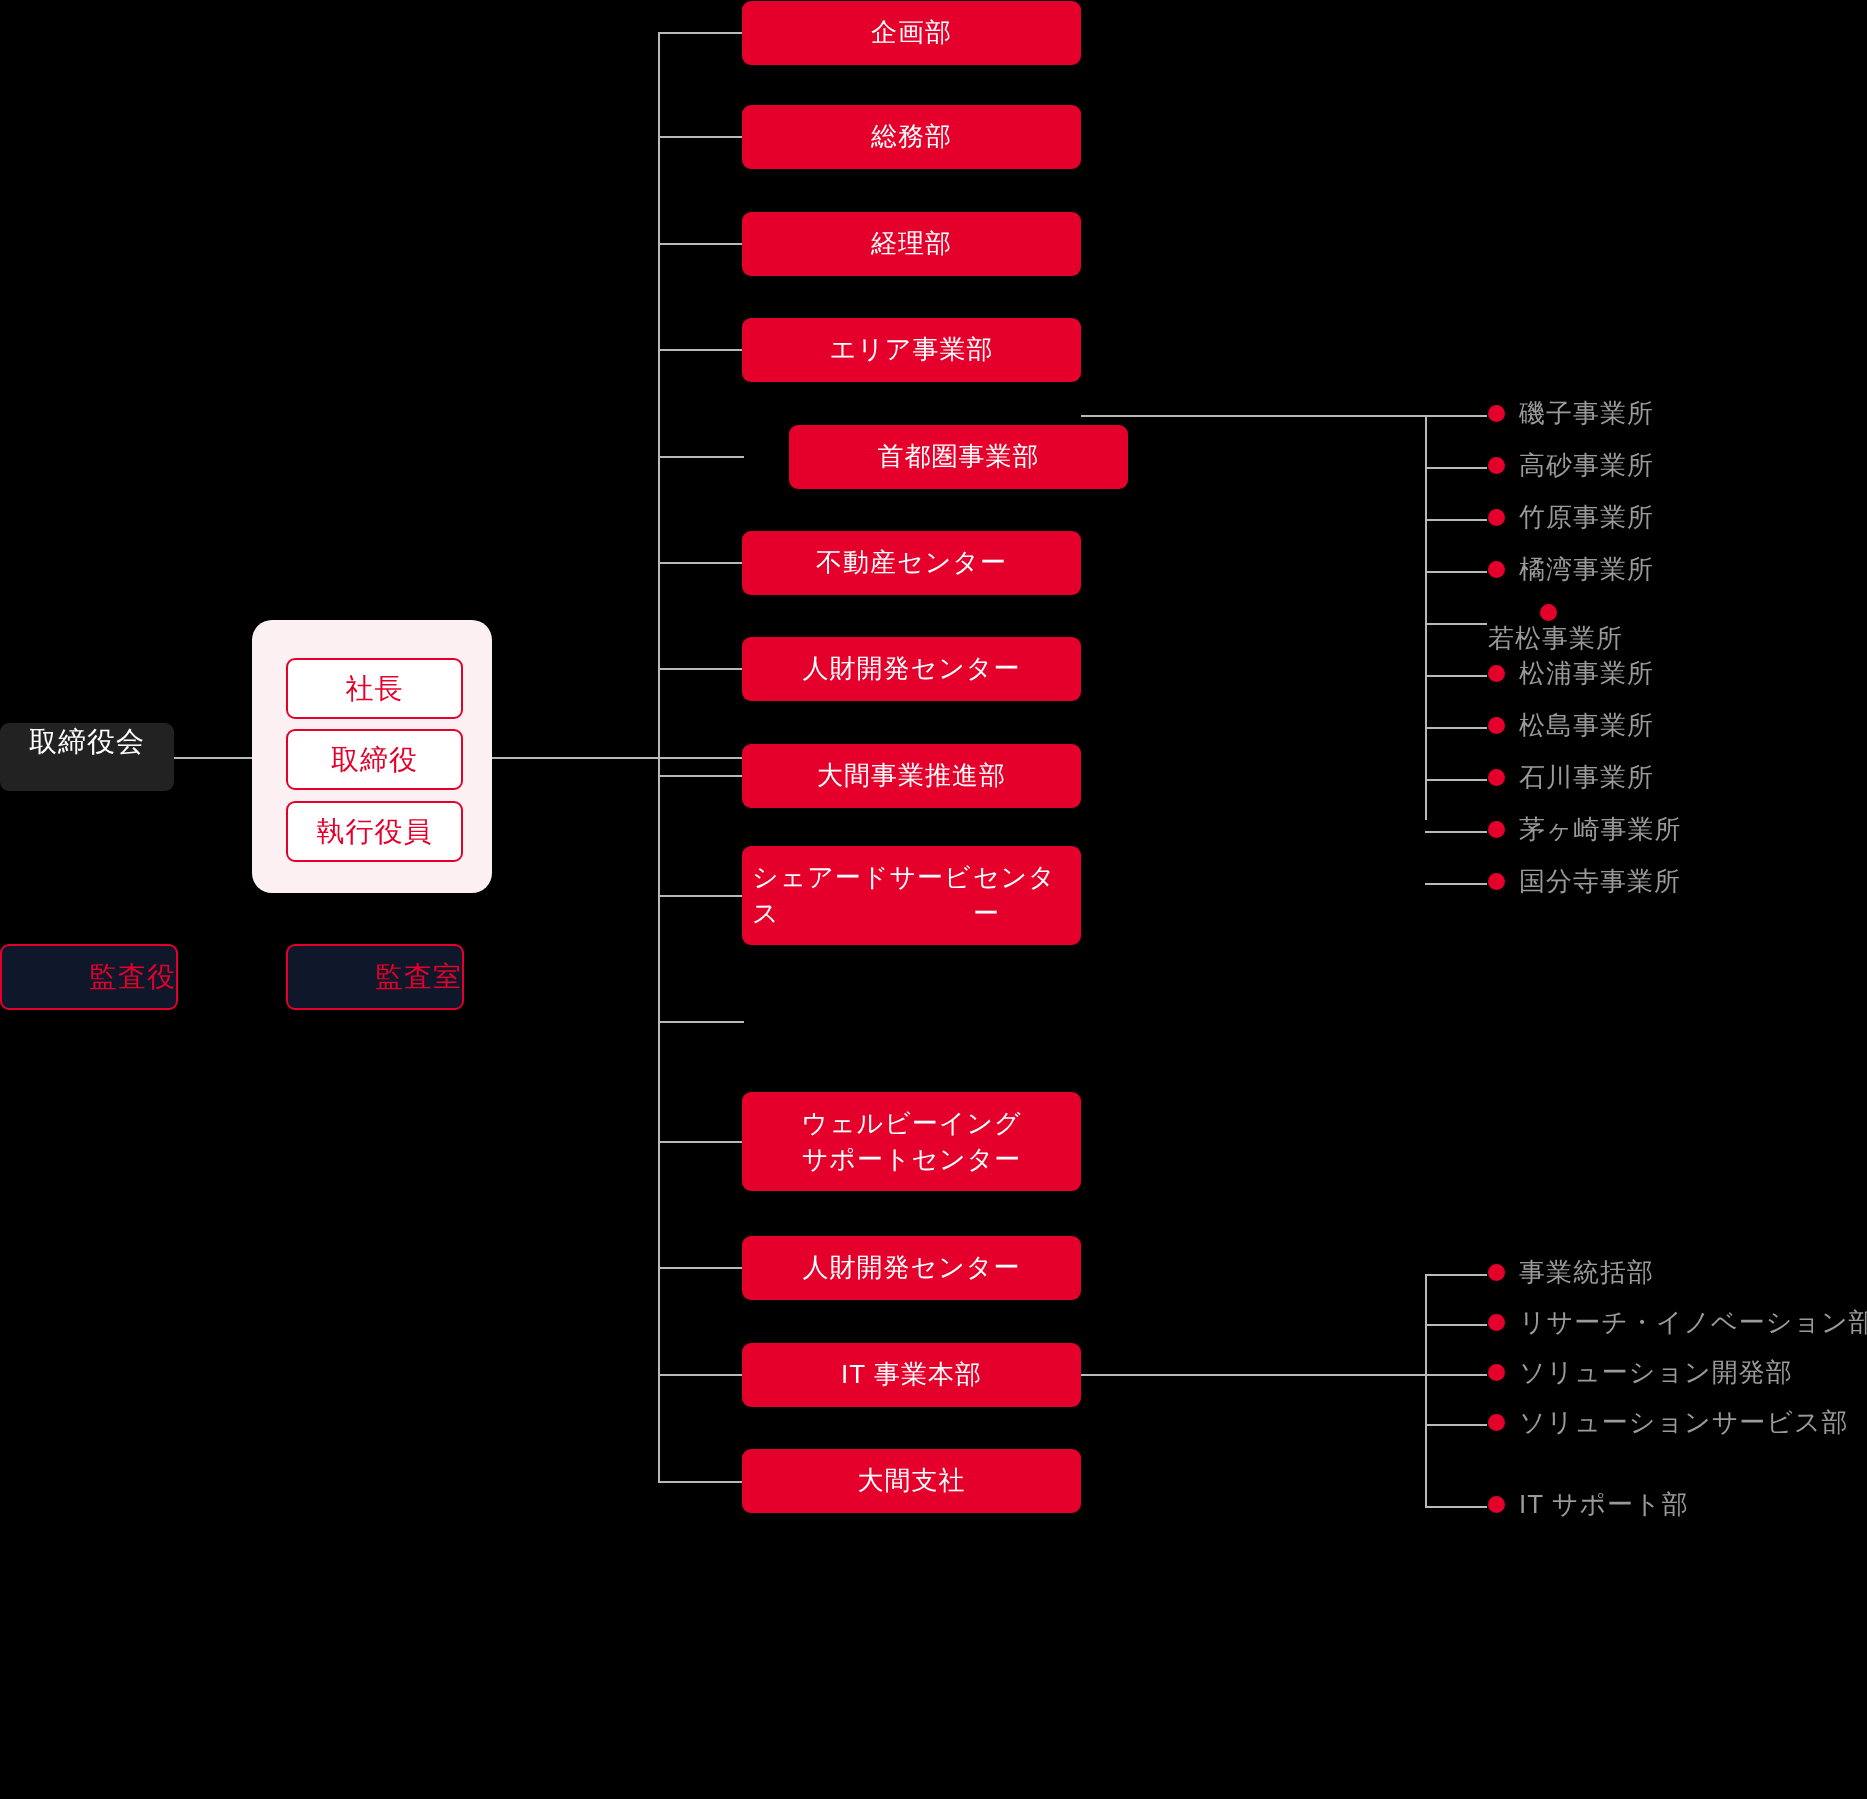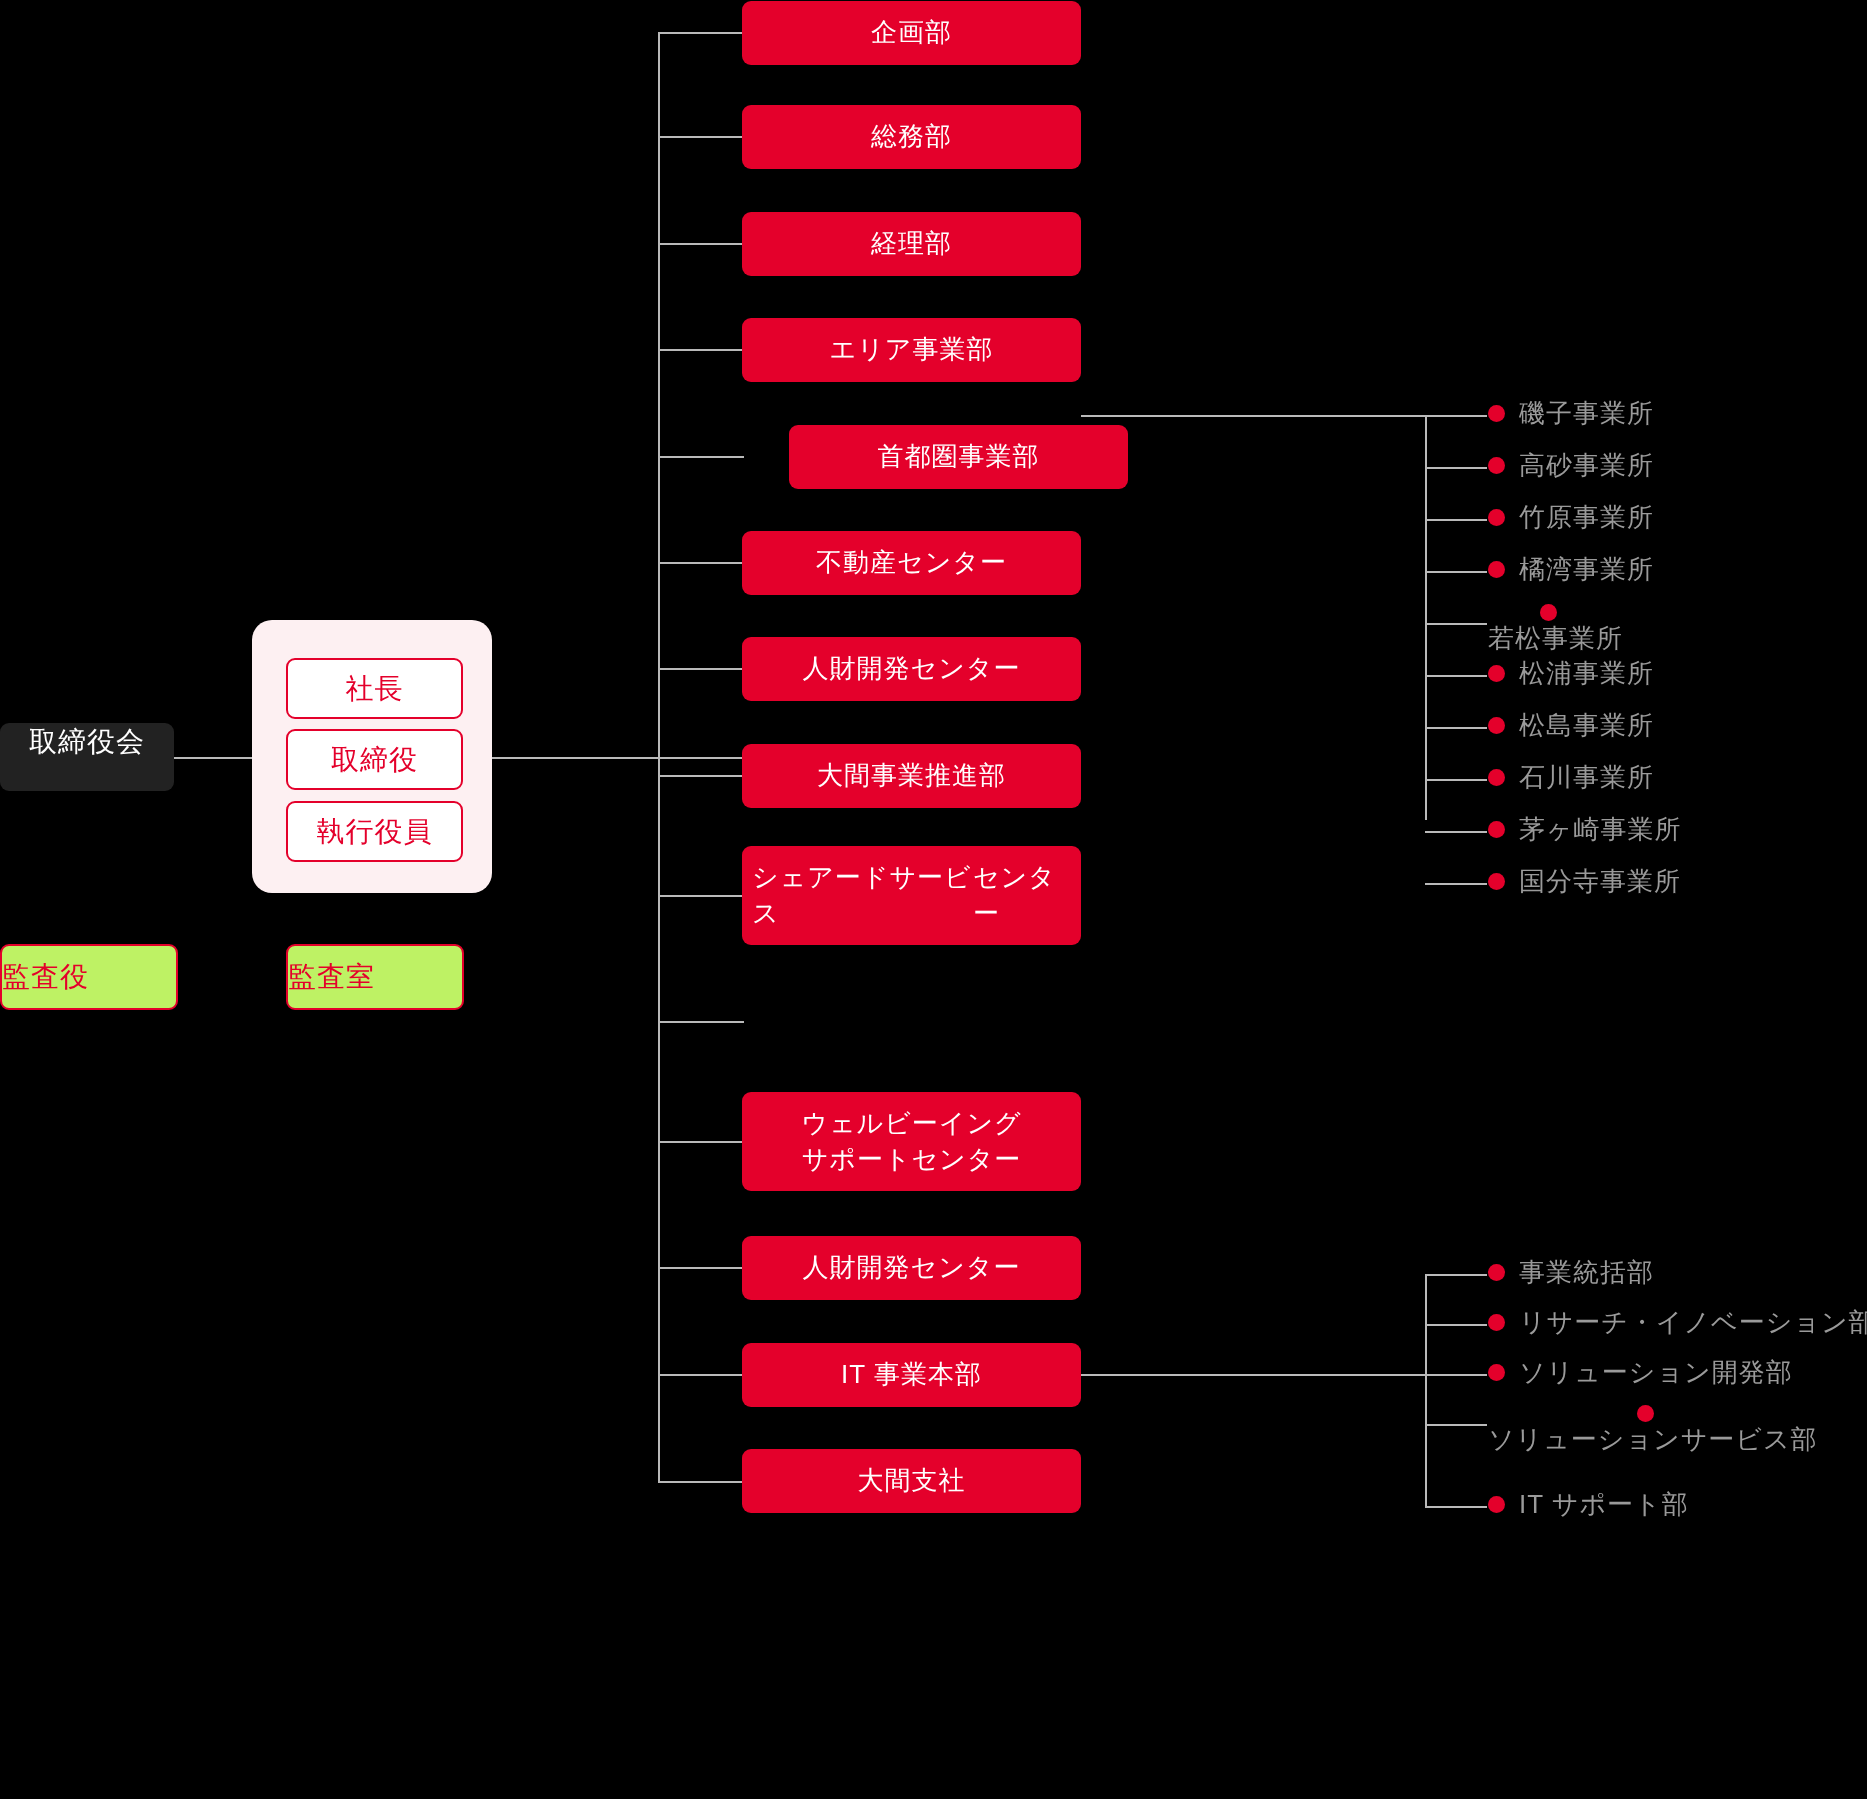--- a/index.html
+++ b/index.html
@@ -44,25 +44,25 @@
     border-radius:9px;
     color:#e4002b;
     display:flex;align-items:center;justify-content:center;
     font-size:28px;
     letter-spacing:1px;
   }
 
   
   .outline-box{
     position:absolute;
-    background:#bef264;
+    background:#0f172a;
     border:2px solid #e4002b;
     border-radius:9px;
     color:#e4002b;
-    display:flex;align-items:center;justify-content:flex-start;
+    display:flex;align-items:center;justify-content:flex-end;
     font-size:28px;
     letter-spacing:1px;
   }
 
   
   .dept-box{
     position:absolute;
     background:#e4002b;
     color:#ffffff;
     border-radius:9px;
@@ -251,21 +251,21 @@
     <span class="lbl">事業統括部</span>
   </div>
   <div class="leaf" style="left:1488px;top:1305px;">
     <span class="dot"></span>
     <span class="lbl">リサーチ・イノベーション部</span>
   </div>
   <div class="leaf" style="left:1488px;top:1355px;">
     <span class="dot"></span>
     <span class="lbl">ソリューション開発部</span>
   </div>
-  <div class="leaf" style="left:1488px;top:1405px;flex-direction:column;">
+  <div class="leaf" style="left:1488px;top:1405px;">
     <span class="dot"></span>
     <span class="lbl">ソリューションサービス部</span>
   </div>
   <div class="leaf" style="left:1488px;top:1487px;">
     <span class="dot"></span>
     <span class="lbl">IT サポート部</span>
   </div>
 
 </div>
 

